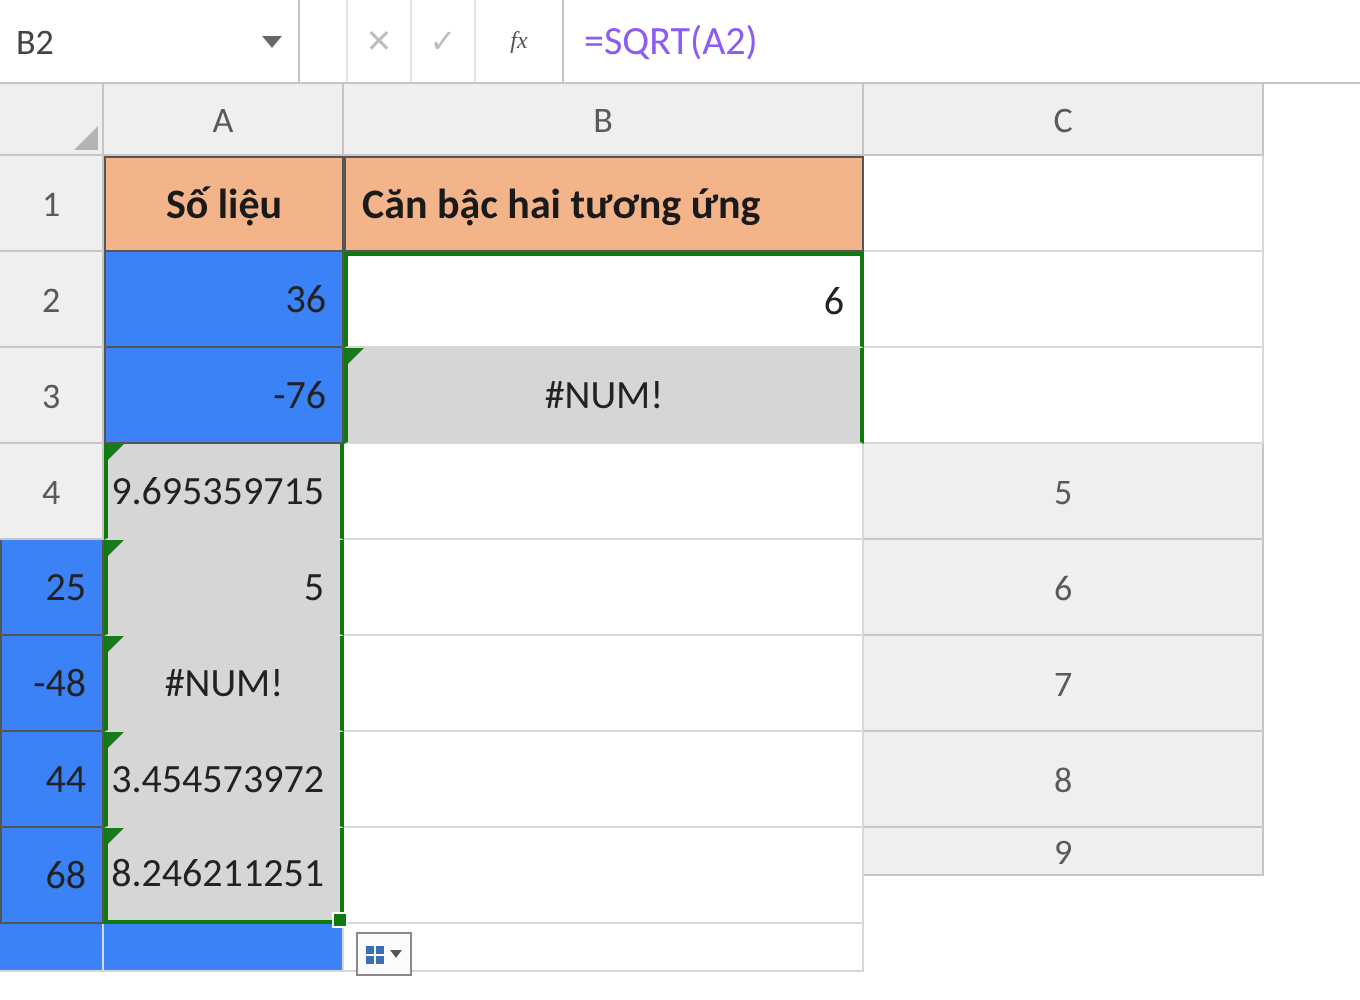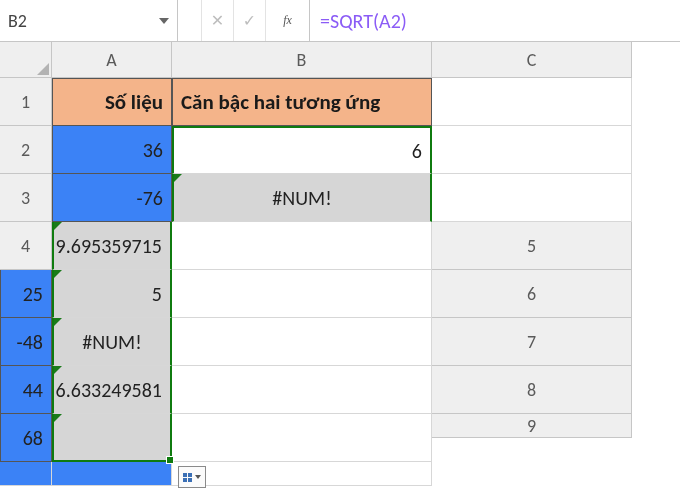--- a/index.html
+++ b/index.html
@@ -15,21 +15,21 @@
 
   
   .formula-bar {
     display: flex;
     align-items: stretch;
     height: 42px;
     border-bottom: 1px solid #c6c6c6;
     background: #fff;
   }
   .name-box {
-    width: 178px;
+    width: 150px;
     display: flex;
     align-items: center;
     padding: 0 8px;
     border-right: 1px solid #c6c6c6;
     position: relative;
   }
   .name-box .cell-ref {
     flex: 1;
     font-size: 18px;
     color: #444;
@@ -136,21 +136,21 @@
   .ctr { justify-content: center; }
 
   
   .hdr {
     background: #f4b48a;
     font-weight: bold;
     border: 1.5px solid #555;
     font-size: 21px;
     color: #1a1a1a;
   }
-  .hdr.a { justify-content: flex-end; }
+  .hdr.a { justify-content: center; }
   .hdr.b { justify-content: flex-start; }
 
   
   .cellA {
     border-left: 1.5px solid #555;
     border-right: 1.5px solid #555;
     border-bottom: 1.5px solid #555;
     justify-content: flex-end;
     color: #222;
   }
@@ -334,32 +334,33 @@
   <div class="colC drow"></div>
 
   <div class="rowhead drow">
       <span>7</span>
     </div>
   <div class="cell cellA drow">
       <span>44</span>
     </div>
   <div class="cell cellB num drow">
     <span class="mark"></span>
-    <span>6.633249581</span>
+    <span>3.454573972</span>
   </div>
   <div class="colC drow"></div>
 
   <div class="rowhead drow">
       <span>8</span>
     </div>
   <div class="cell cellA drow">
       <span>68</span>
     </div>
   <div class="cell cellB num last drow selB" style="position:relative">
     <span class="mark"></span>
+    <span>8.246211251</span>
     <div class="fill-handle"></div>
     <div class="autofill-opt">
       <span class="autofill-grid">
         <span></span>
           <span></span>
           <span></span>
           <span></span>
       </span>
     </div>
   </div>

